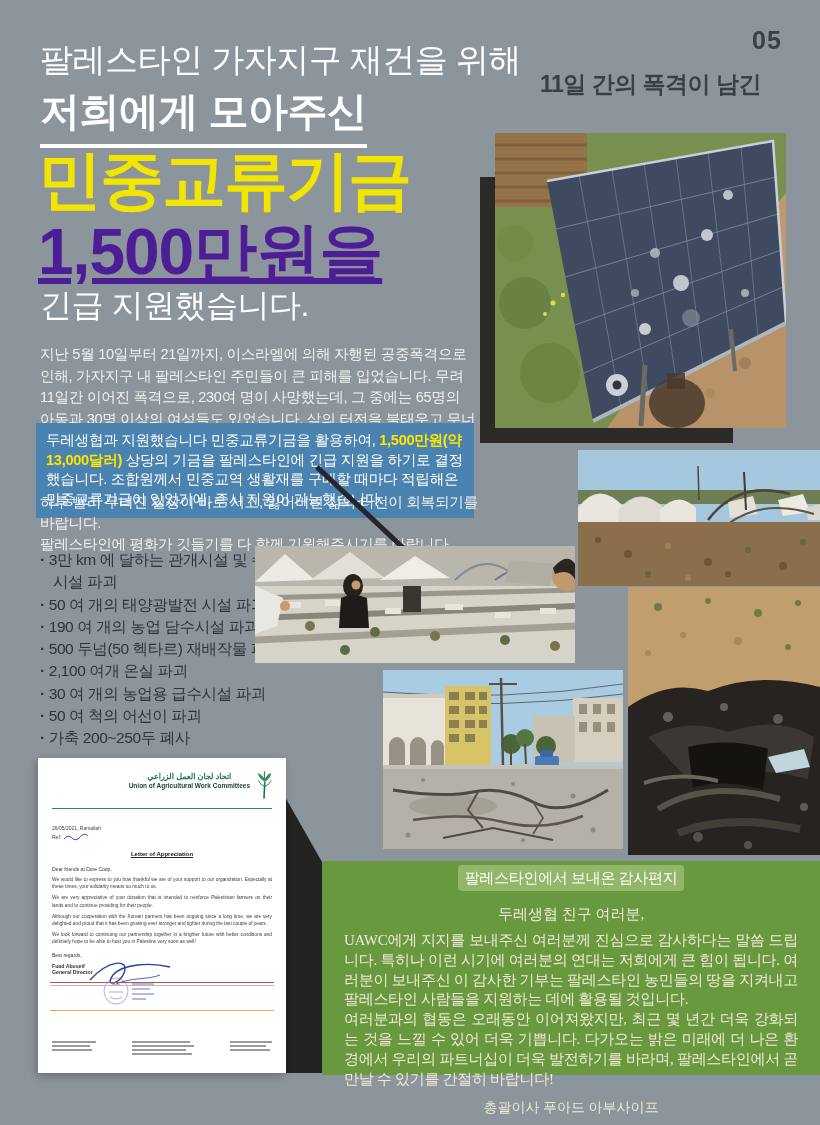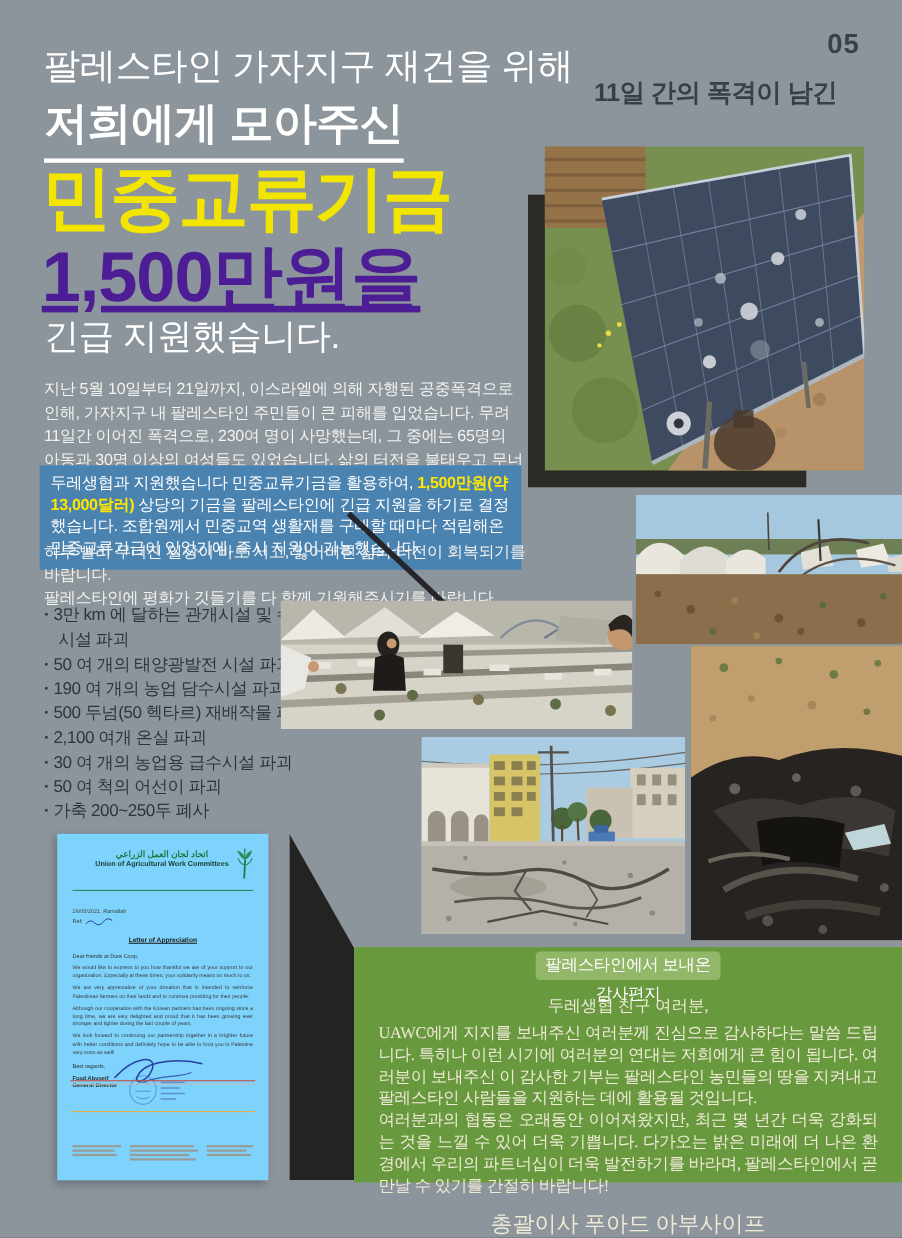--- a/index.html
+++ b/index.html
@@ -43,21 +43,21 @@
   .photo-gh-wide { left:578px; top:450px; width:242px; height:136px; }
   .photo-gh-center { left:255px; top:546px; width:320px; height:117px; }
   .photo-street { left:383px; top:670px; width:240px; height:179px; }
   .photo-burned { left:628px; top:587px; width:192px; height:268px; }
 
   .diag-line { left:388px; top:435px; width:5px; height:202px; background:#26262A; transform:rotate(-46.8deg); }
   .dark-band { left:263px; top:758px; width:59px; height:315px; background:#232321;
                clip-path:polygon(0 0, 100% 33%, 100% 100%, 0 100%); }
 
   
-  .letter { left:52px; top:758px; width:192px; height:315px; background:#7dd3fc;
+  .letter { left:38px; top:758px; width:248px; height:315px; background:#ffffff;
             box-shadow:-2px 3px 8px rgba(0,0,0,0.25); color:#333; }
   .lt-inner { position:relative; width:100%; height:100%; padding:12px 14px; }
   .lt-header { display:flex; justify-content:flex-end; align-items:flex-start; gap:6px; }
   .lt-names { text-align:center; padding-top:2px; }
   .lt-arabic { font-size:8px; font-weight:700; color:#1E7A45; }
   .lt-org { font-size:6.5px; font-weight:700; color:#163F2C; margin-top:1px; }
   .lt-hr { border:none; border-top:1.5px solid #2E8B57; margin-top:4px; }
   .lt-date { margin-top:16px; font-size:5px; color:#444; }
   .lt-ref { margin-top:2px; font-size:5px; color:#444; display:flex; align-items:center; gap:2px; }
   .lt-title { margin-top:10px; text-align:center; font-size:6px; font-weight:700; text-decoration:underline; color:#222; }
@@ -70,26 +70,26 @@
   .lt-stamp { position:absolute; left:62px; top:218px; opacity:.75; }
   .lt-rule-red { position:absolute; left:12px; right:12px; top:224px; border-top:1px solid #C4524A; }
   .lt-rule-red2 { position:absolute; left:12px; right:12px; top:227px; border-top:0.5px solid #bbb; }
   .lt-rule-orange { position:absolute; left:12px; right:12px; top:252px; border-top:1px solid #E3B04B; }
   .lt-footer { position:absolute; left:14px; right:14px; bottom:16px; display:flex; justify-content:space-between; }
   .lt-fcol .bar { height:1.5px; background:#9a9a96; margin-bottom:2.5px; }
 
   
   .thanks { left:322px; top:861px; width:498px; height:214px; background:#69993F;
             font-family:"Liberation Serif", serif; }
-  .thanks-badge { margin:4px auto 0; width:168px; height:26px; background:#93B768; border-radius:4px;
+  .thanks-badge { margin:4px auto 0; width:226px; height:26px; background:#93B768; border-radius:4px;
                   color:#FFFFFF; font-size:15px; line-height:26px; text-align:center; letter-spacing:-0.3px; }
   .thanks-sal { margin-top:14px; text-align:center; font-size:15px; color:#EFEAD6; }
   .thanks-body { margin:7px 22px 0; font-size:15px; line-height:19.8px; color:#EFEAD6;
                  text-align:justify; letter-spacing:-0.3px; }
-  .thanks-sign { margin-top:10px; text-align:center; font-size:20px; color:#EFEAD6; }
+  .thanks-sign { margin-top:10px; text-align:center; font-size:14px; color:#EFEAD6; }
 </style>
 </head>
 <body>
 
 <div class="page">
 
   <div class="abs h1-line1">팔레스타인 가자지구 재건을 위해</div>
   <div class="abs h1-line2">저희에게 모아주신</div>
   <div class="abs h1-line3">민중교류기금</div>
   <div class="abs h1-line4">1,500만원을</div>

